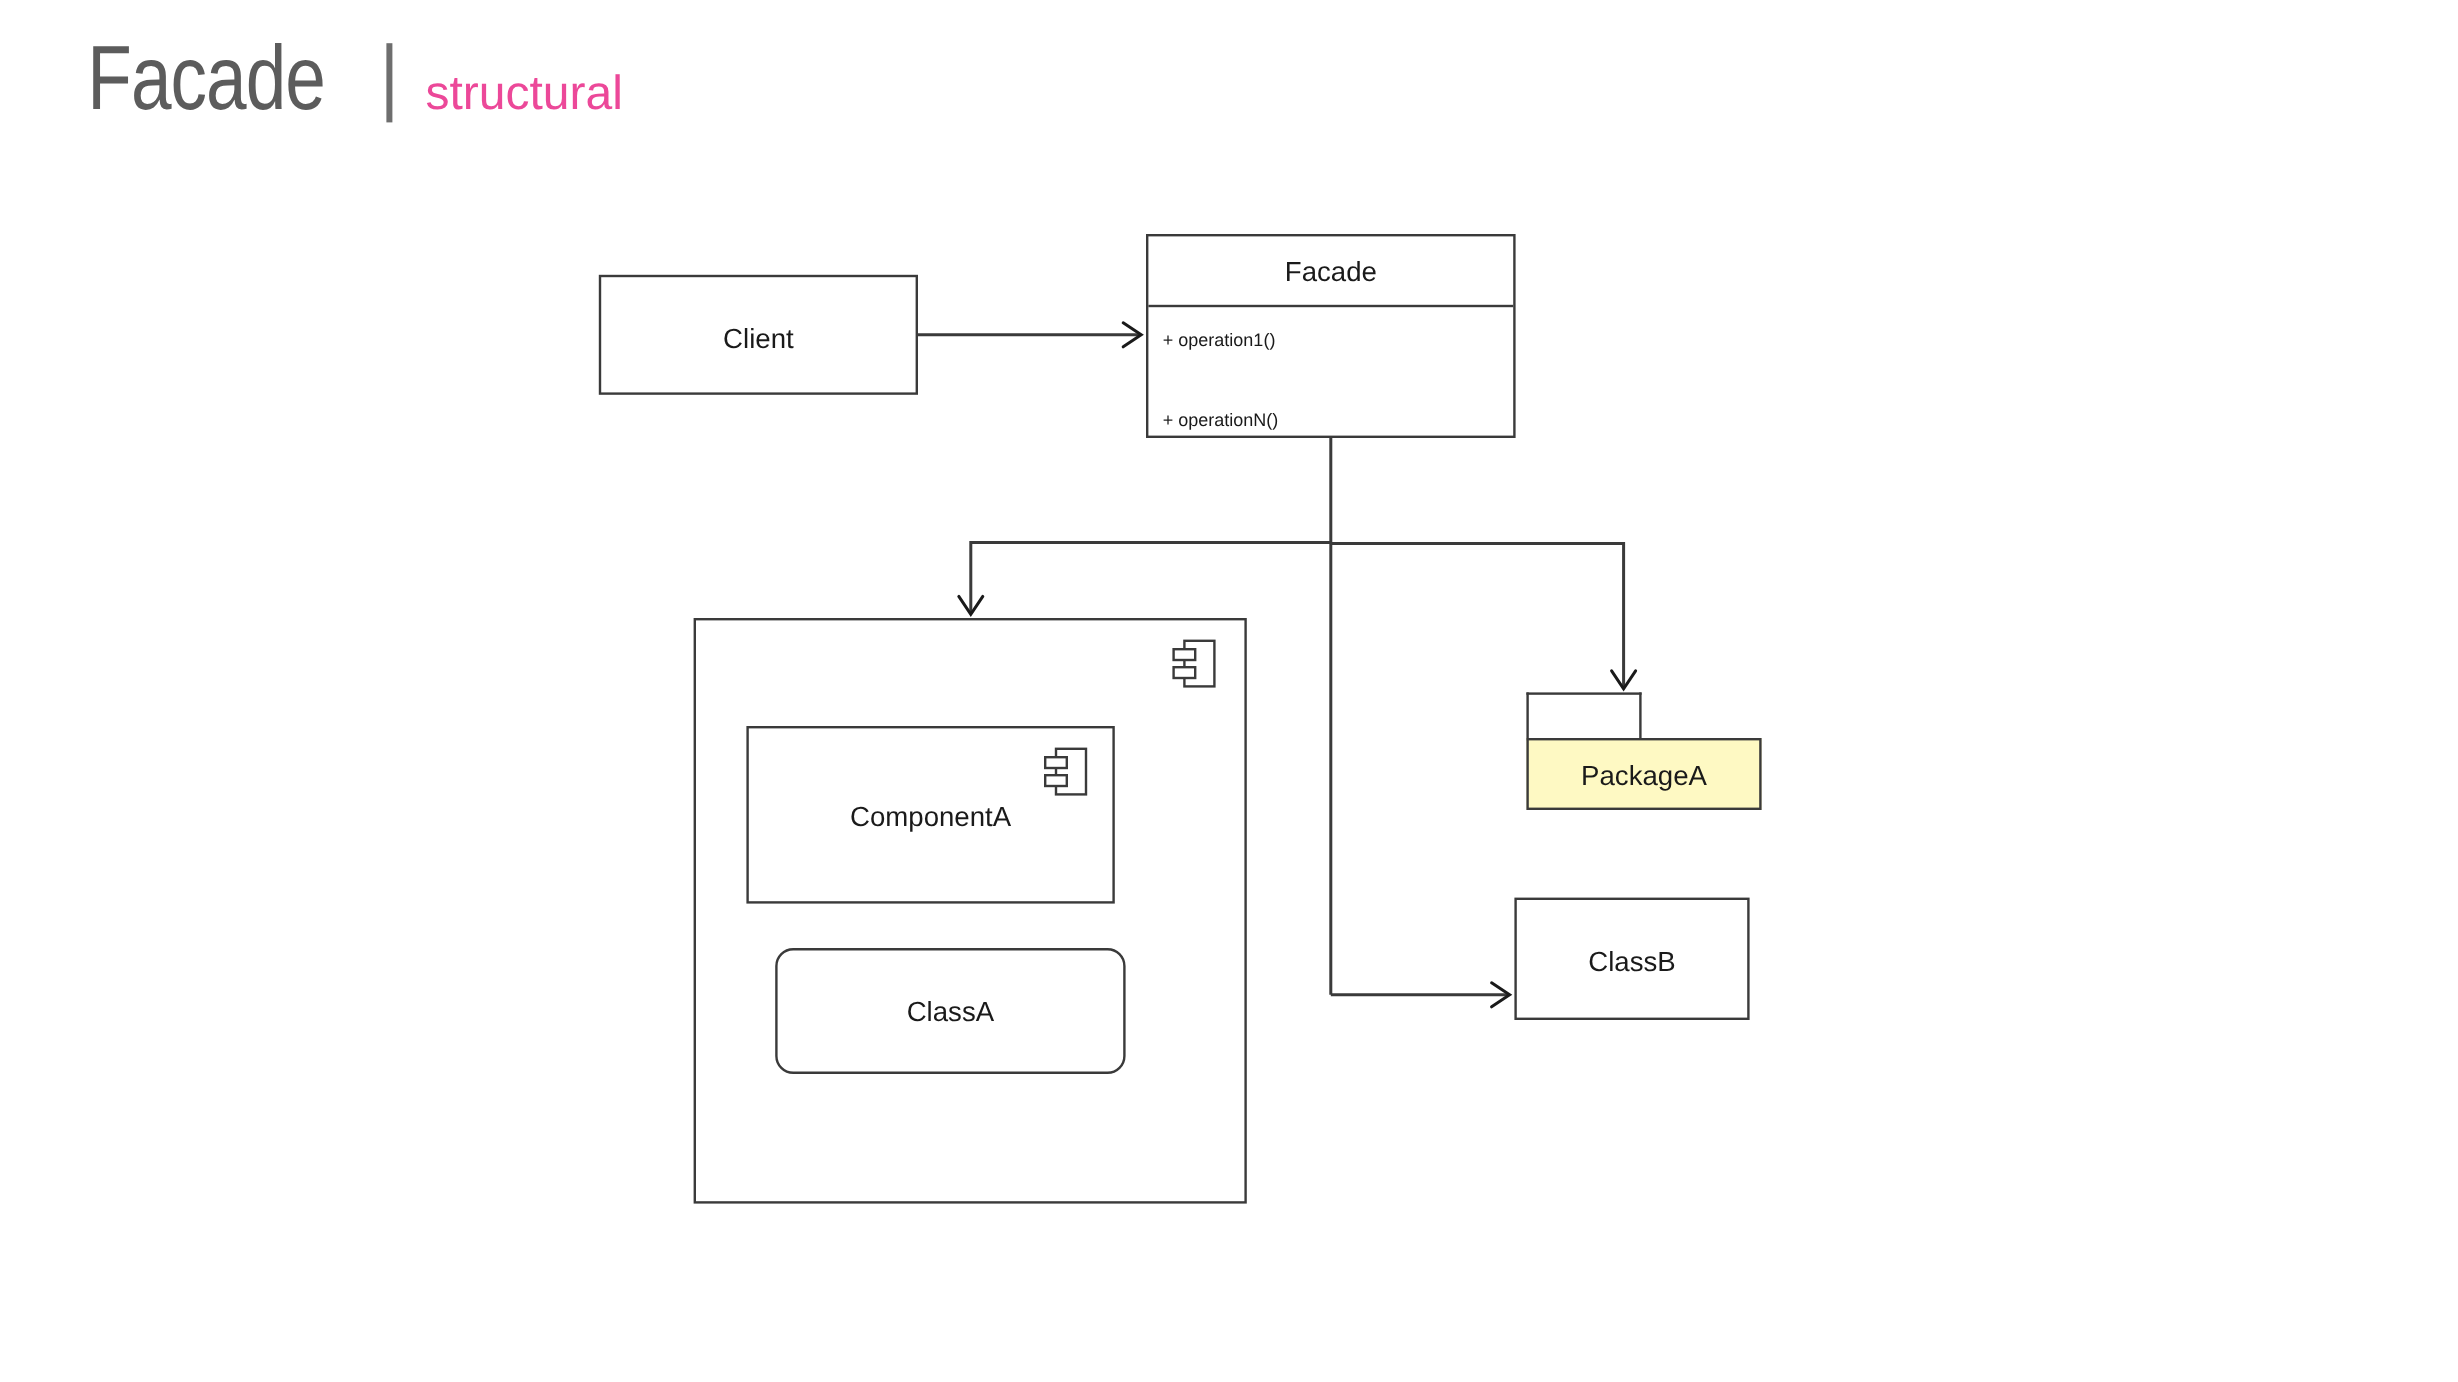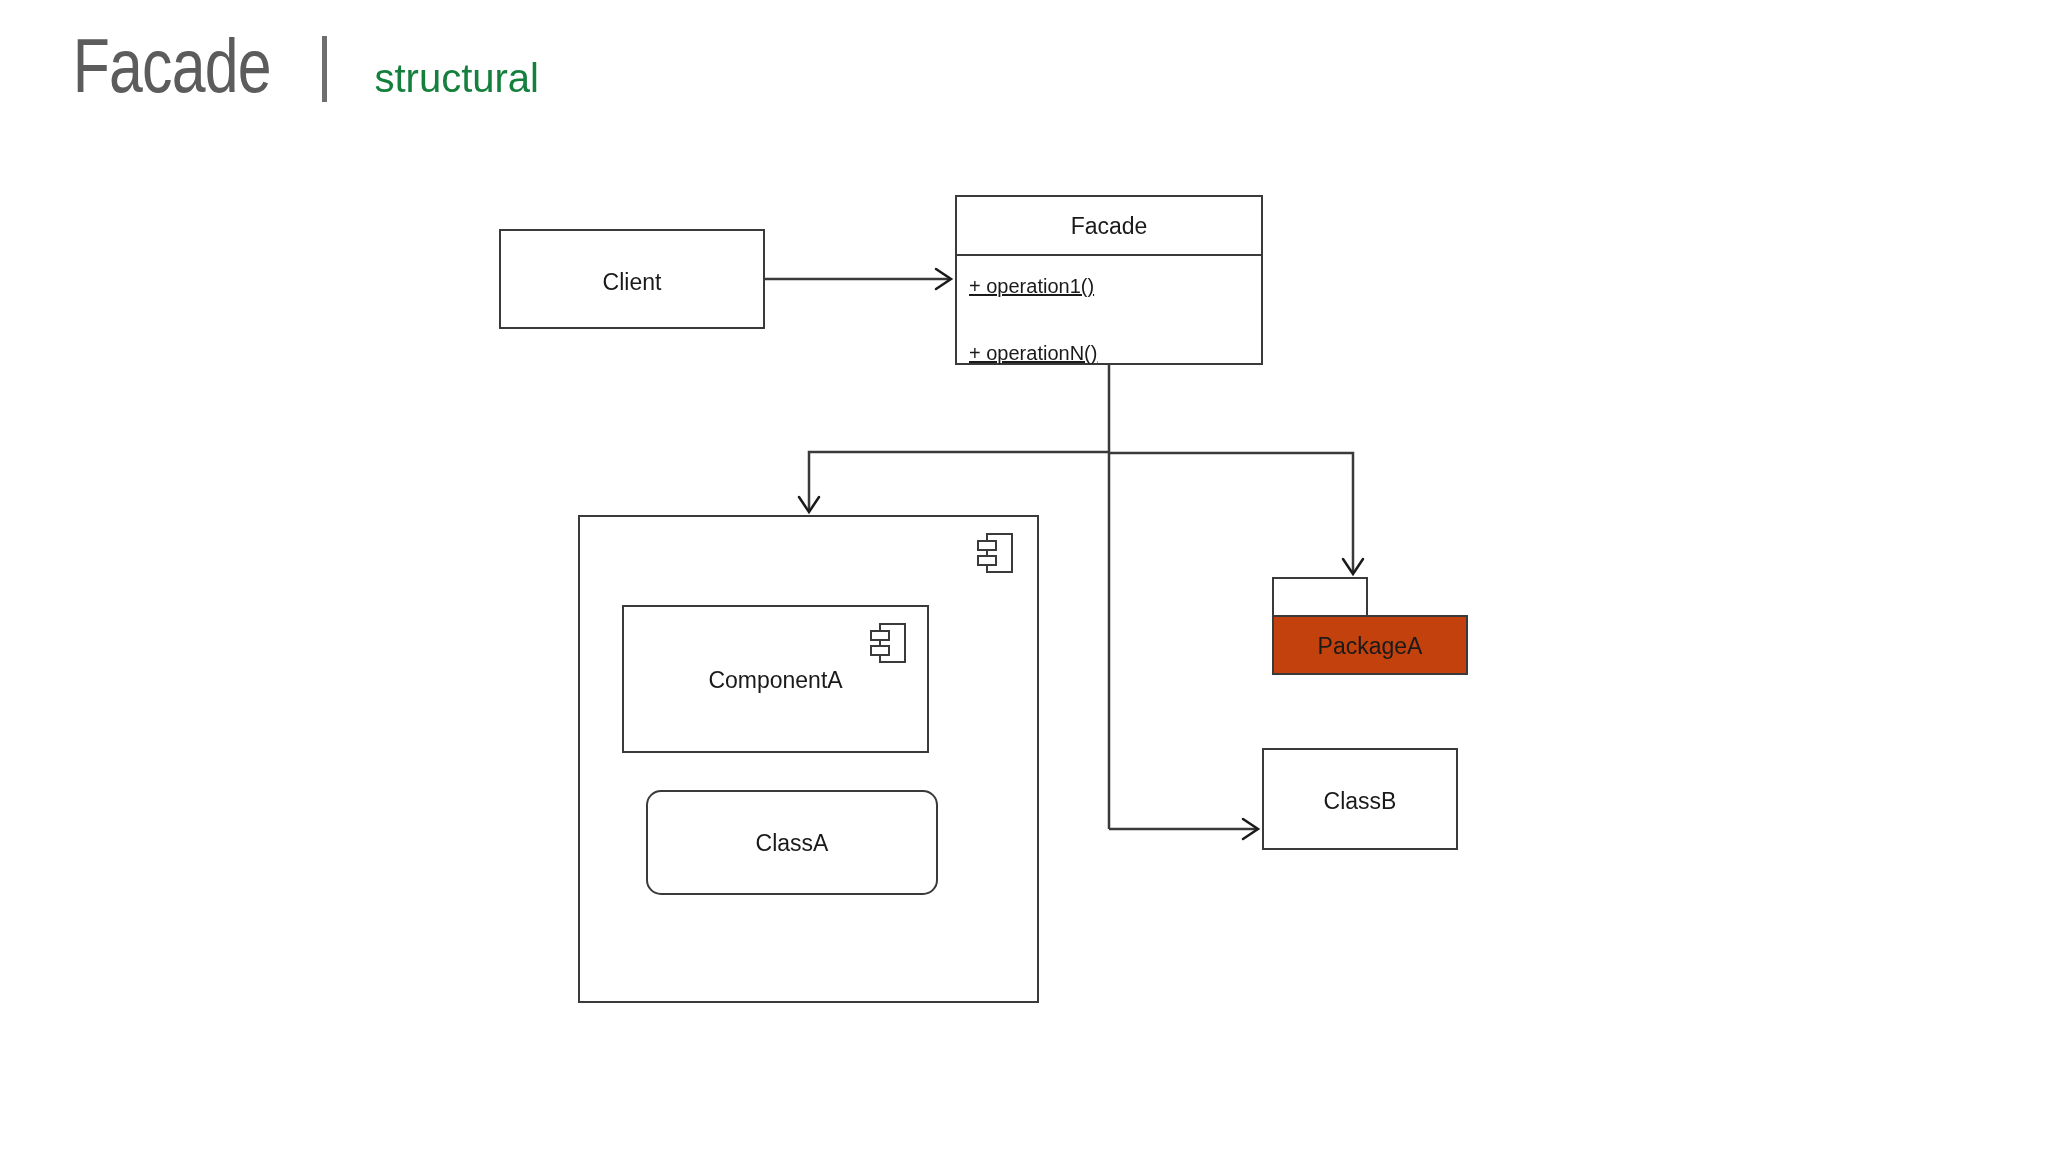--- a/index.html
+++ b/index.html
@@ -38,22 +38,22 @@
     width: 5px;
     height: 66px;
     background: #6e6e6e;
     margin-left: 26px;
     align-self: flex-end;
     margin-bottom: 6px;
   }
   #pattern-category {
     font-size: 40px;
     font-weight: 400;
-    color: #15803d;
-    margin-left: 48px;
+    color: #ec4899;
+    margin-left: 28px;
     white-space: nowrap;
   }
 
   
   #diagram {
     position: absolute;
     left: 0;
     top: 0;
     width: 2048px;
     height: 1152px;
@@ -101,24 +101,23 @@
     border-bottom: 2px solid #3a3a3a;
   }
   #facade-title-row .centered-label { top: 16px; }
   #facade-ops {
     position: absolute;
     left: 0; top: 57px; right: 0; bottom: 0;
   }
   .facade-op {
     position: absolute;
     left: 12px;
-    font-size: 20px;
+    font-size: 15px;
     color: #1a1a1a;
     white-space: nowrap;
-    text-decoration: underline;
   }
   #facade-op-0 { top: 21px; }
   #facade-op-1 { top: 88px; }
 
   
   #node-subsystem {
     left: 578px; top: 515px; width: 461px; height: 488px;
   }
 
   
@@ -143,21 +142,21 @@
     left: 0; top: 0; width: 96px; height: 40px;
     box-sizing: border-box;
     background: #ffffff;
     border: 2px solid #3a3a3a;
     border-bottom: none;
   }
   #packagea-body {
     position: absolute;
     left: 0; top: 38px; width: 196px; height: 60px;
     box-sizing: border-box;
-    background: #c2410c;
+    background: #fef9c3;
     border: 2px solid #3a3a3a;
   }
   #packagea-body .centered-label { top: 16px; }
 
   
   #node-classb {
     left: 1262px; top: 748px; width: 196px; height: 102px;
   }
   #node-classb .centered-label { top: 38px; }
 

